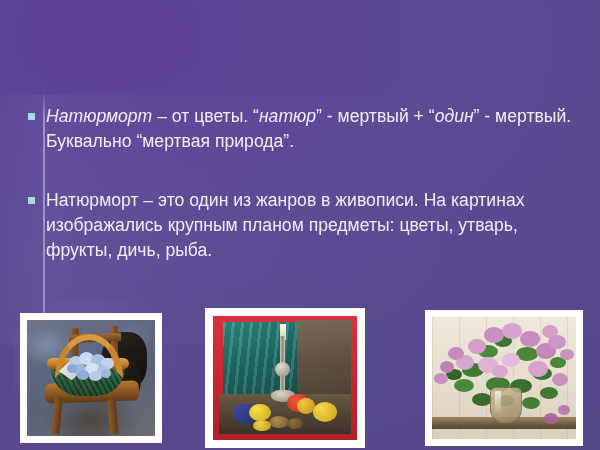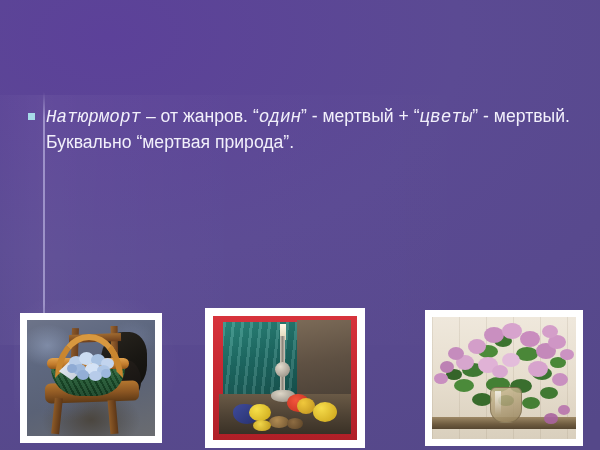--- a/index.html
+++ b/index.html
@@ -94,21 +94,21 @@
     position: absolute;
     left: 6px;
     top: 9px;
     width: 7px;
     height: 7px;
     background: #a7dbe8;
     display: block;
   }
 
   .bullet-text { display: block; }
-  .bullet-text i { font-style: italic; font-family: Liberation Mono, monospace; }
+  .bullet-text i { font-style: italic; }
 
   
   .pic {
     position: absolute;
     background: #ffffff;
     box-sizing: border-box;
     overflow: hidden;
   }
   .pic .canvas {
     position: absolute;
@@ -236,23 +236,27 @@
 
   <div id="bg-wash-left"></div>
   <div id="accent-rule"></div>
   <div id="thumb-glow"></div>
 
 
   <div id="body">
 
     <div class="bullet-row">
       <span class="bullet-marker"></span>
-      <span class="bullet-text"><i>Натюрморт</i><span> – от жанров. “</span><i>один</i><span>” - мертвый + “</span><i>цветы</i><span>” - мертвый. Буквально “мертвая природа”.</span></span>
-    </div>
-
+      <span class="bullet-text"><i>Натюрморт</i><span> – от цветы. “</span><i>натюр</i><span>” - мертвый + “</span><i>один</i><span>” - мертвый. Буквально “мертвая природа”.</span></span>
+    </div>
+
+    <div class="bullet-row">
+      <span class="bullet-marker"></span>
+      <span class="bullet-text"><span>Натюрморт – это один из жанров в живописи. На картинах изображались крупным планом предметы: цветы, утварь, фрукты, дичь, рыба.</span></span>
+    </div>
 
   </div>
 
   <div class="pic" id="pic-1">
     <div class="canvas">
       <div id="p1-wallmottle"></div>
       <div id="p1-coat"></div>
       <div id="p1-coat2"></div>
       <div id="p1-post-a"></div>
       <div id="p1-post-b"></div>

